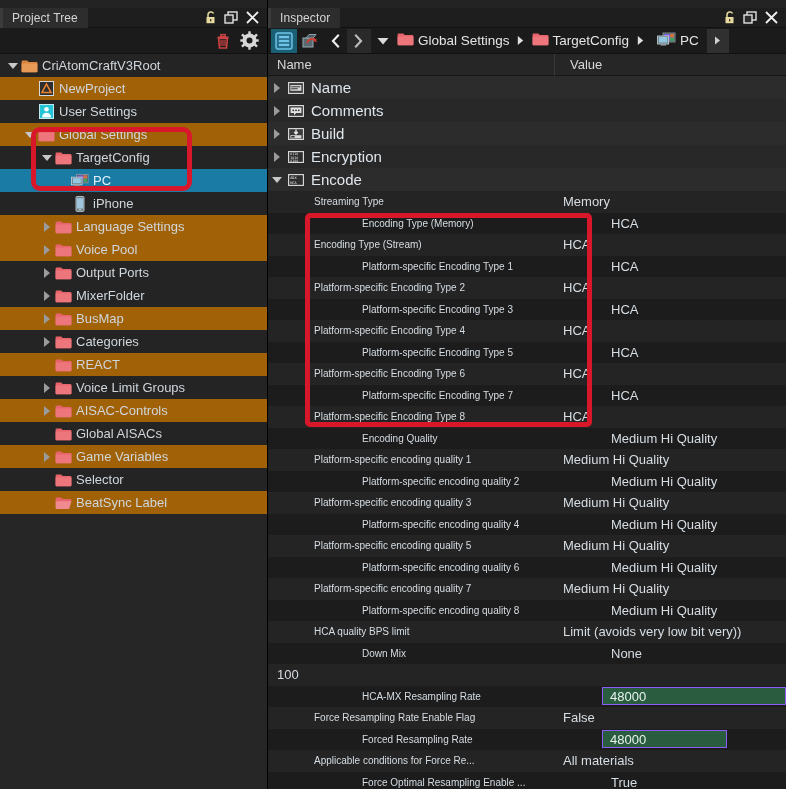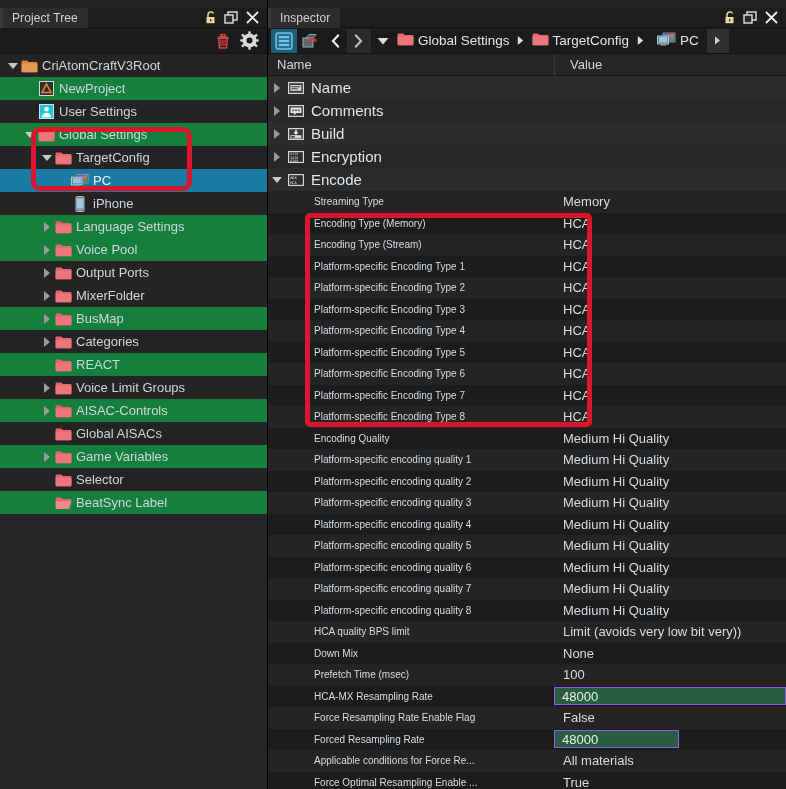--- a/index.html
+++ b/index.html
@@ -35,21 +35,21 @@
   }
   #project-toolbar { justify-content: flex-end; gap: 8px; padding-right: 8px; }
   .tbtn { display: flex; align-items: center; justify-content: center; cursor: default; }
 
   
   .tree { flex: 1; overflow: hidden; background: #262626; position: relative; }
   .tree-row {
     height: 23px; display: flex; align-items: center; font-size: 13px; color: #cfd6dc;
     white-space: nowrap; padding-right: 4px;
   }
-  .tree-row.alt { background: #15803d; }
+  .tree-row.alt { background: #a16207; }
   .tree-row.even { background: #242424; }
   .tree-row.selected { background: #1a7ba5; color: #dff2fb; }
   .tw { width: 14px; min-width: 14px; display: flex; align-items: center; justify-content: center; }
   .caret-d, .caret-r { width: 0; height: 0; }
   .caret-d { border-left: 5px solid transparent; border-right: 5px solid transparent; border-top: 6px solid #c8c8c8; }
   .caret-r { border-top: 5px solid transparent; border-bottom: 5px solid transparent; border-left: 6px solid #9b9b9b; }
   .ticon { width: 18px; min-width: 18px; display: flex; align-items: center; justify-content: center; margin-right: 4px; }
   .tlabel { font-size: 13px; }
 
   
@@ -68,21 +68,21 @@
   
   .grid-header {
     height: 22px; background: #262626; display: flex; align-items: center;
     color: #d8d8d8; font-size: 13px; border-bottom: 1px solid #141414;
   }
   .gh-name { width: 286px; padding-left: 9px; }
   .gh-val { flex: 1; padding-left: 15px; border-left: 1px solid #3a3a3a; height: 22px; display: flex; align-items: center; }
   .rows { flex: 1; overflow: hidden; background: #1e1e1e; }
   .prow { height: 21.5px; display: flex; align-items: center; font-size: 13px; color: #d6dde3; white-space: nowrap; }
   .prow.odd { background: #242424; }
-  .prow.even { background: #1c1c1c; }
+  .prow.even { background: #1c1c1c; padding-left: 48px; }
   .prow.group { height: 23px; background: #2c2c2c; }
   .prow.group.alt { background: #282828; justify-content: center; }
   .pname { width: 286px; display: flex; align-items: center; overflow: hidden; }
   .pname-group { font-size: 15px; color: #dfe6ec; }
   .gcaret { width: 18px; min-width: 18px; display: flex; align-items: center; justify-content: center; }
   .gicon { width: 20px; min-width: 20px; display: flex; align-items: center; justify-content: center; margin-right: 5px; }
   .pname-text { padding-left: 46px; font-size: 10px; color: #d6dde3; overflow: hidden; text-overflow: ellipsis; }
   .pval { flex: 1; padding-left: 9px; font-size: 13px; color: #d6dde3; overflow: hidden; white-space: nowrap; }
   .pval.field { padding-left: 0; }
   .valbox {
@@ -750,23 +750,20 @@
           </div>
           <div class="pval"><span>Limit (avoids very low bit very))</span></div>
         </div>
         <div class="prow even">
           <div class="pname">
             <span class="pname-text">Down Mix</span>
           </div>
           <div class="pval"><span>None</span></div>
         </div>
         <div class="prow odd">
-          <div class="pname">
-            <span class="pname-text">Prefetch Time (msec)</span>
-          </div>
           <div class="pval"><span>100</span></div>
         </div>
         <div class="prow even">
           <div class="pname">
             <span class="pname-text">HCA-MX Resampling Rate</span>
           </div>
           <div class="pval field">
             <div class="valbox full">
               <span>48000</span>
             </div>

